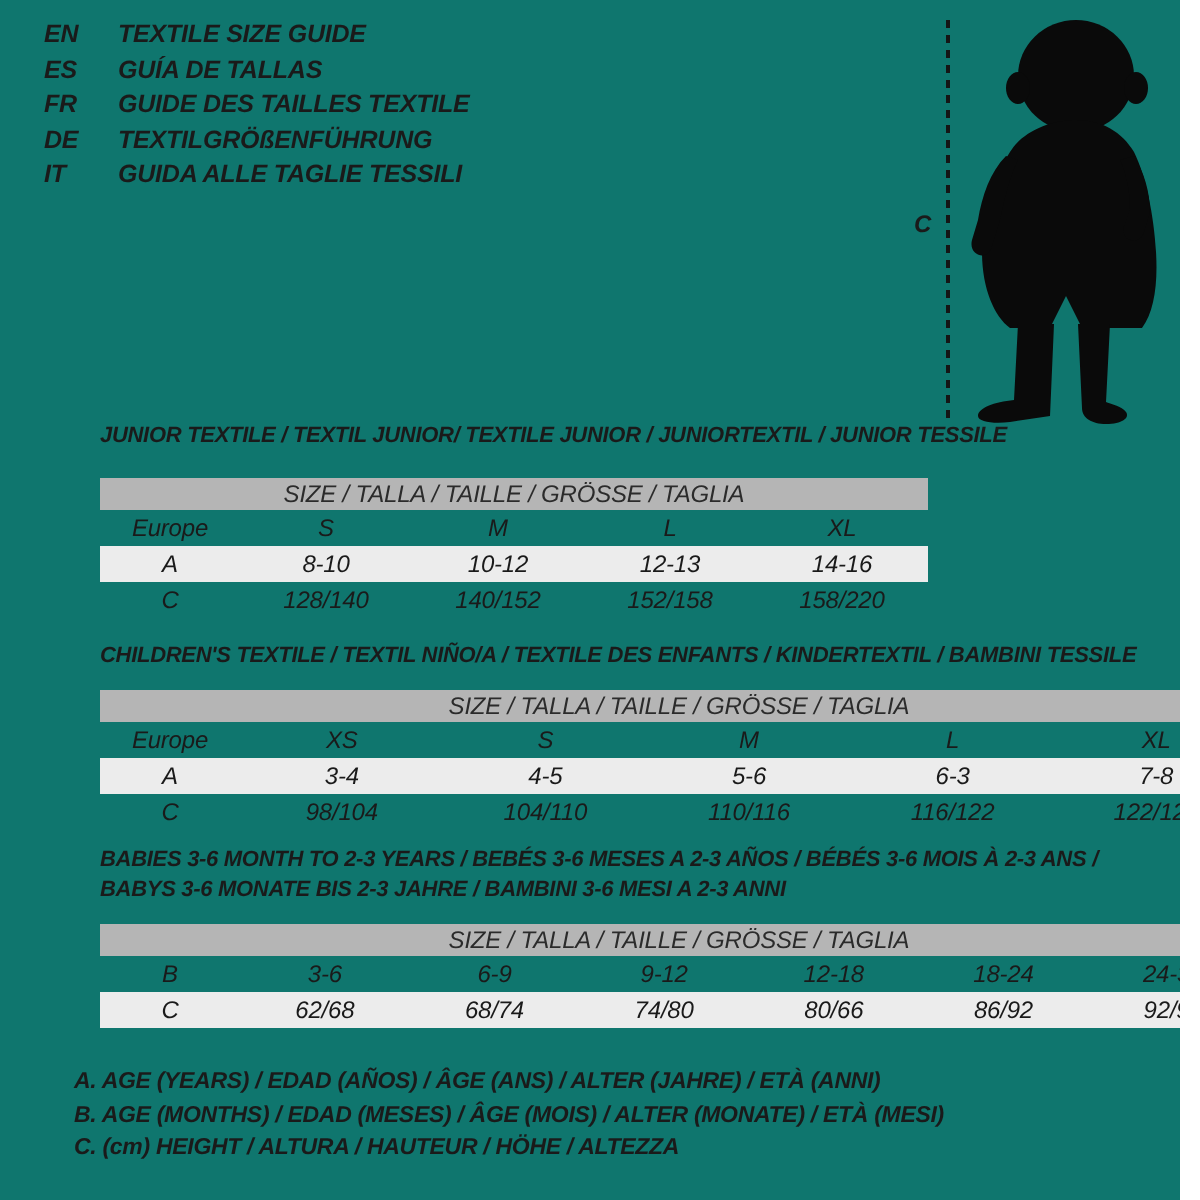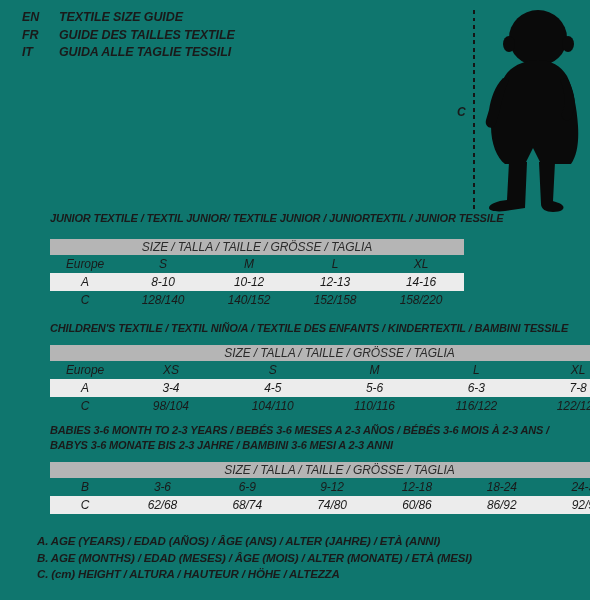--- a/index.html
+++ b/index.html
@@ -66,22 +66,30 @@
 <body>
 
 <div class="canvas">
 
   <div class="lang-list" id="langList">
       <div class="lang-row">
         <span class="lang-code">EN</span>
         <span class="lang-label">TEXTILE SIZE GUIDE</span>
       </div>
       <div class="lang-row">
+        <span class="lang-code">ES</span>
+        <span class="lang-label">GUÍA DE TALLAS</span>
+      </div>
+      <div class="lang-row">
         <span class="lang-code">FR</span>
         <span class="lang-label">GUIDE DES TAILLES TEXTILE</span>
+      </div>
+      <div class="lang-row">
+        <span class="lang-code">DE</span>
+        <span class="lang-label">TEXTILGRÖßENFÜHRUNG</span>
       </div>
       <div class="lang-row">
         <span class="lang-code">IT</span>
         <span class="lang-label">GUIDA ALLE TAGLIE TESSILI</span>
       </div>
     </div>
 
   <span class="c-label">C</span>
   <div class="dash-line"></div>
   <svg class="toddler" width="96" height="204" viewBox="0 0 96 204" aria-hidden="true">
@@ -233,21 +241,21 @@
               <td>9-12</td>
               <td>12-18</td>
               <td>18-24</td>
               <td>24-36</td>
             </tr>
             <tr>
               <td class="rlabel">C</td>
               <td>62/68</td>
               <td>68/74</td>
               <td>74/80</td>
-              <td>60/86</td>
+              <td>80/66</td>
               <td>86/92</td>
               <td>92/98</td>
             </tr>
           </tbody>
         </table>
       </div>
     </div>
 
   <div class="footnotes" id="footnotes">
       <div class="footnote">A. AGE (YEARS) / EDAD (AÑOS) / ÂGE (ANS) / ALTER (JAHRE) / ETÀ (ANNI)</div>

